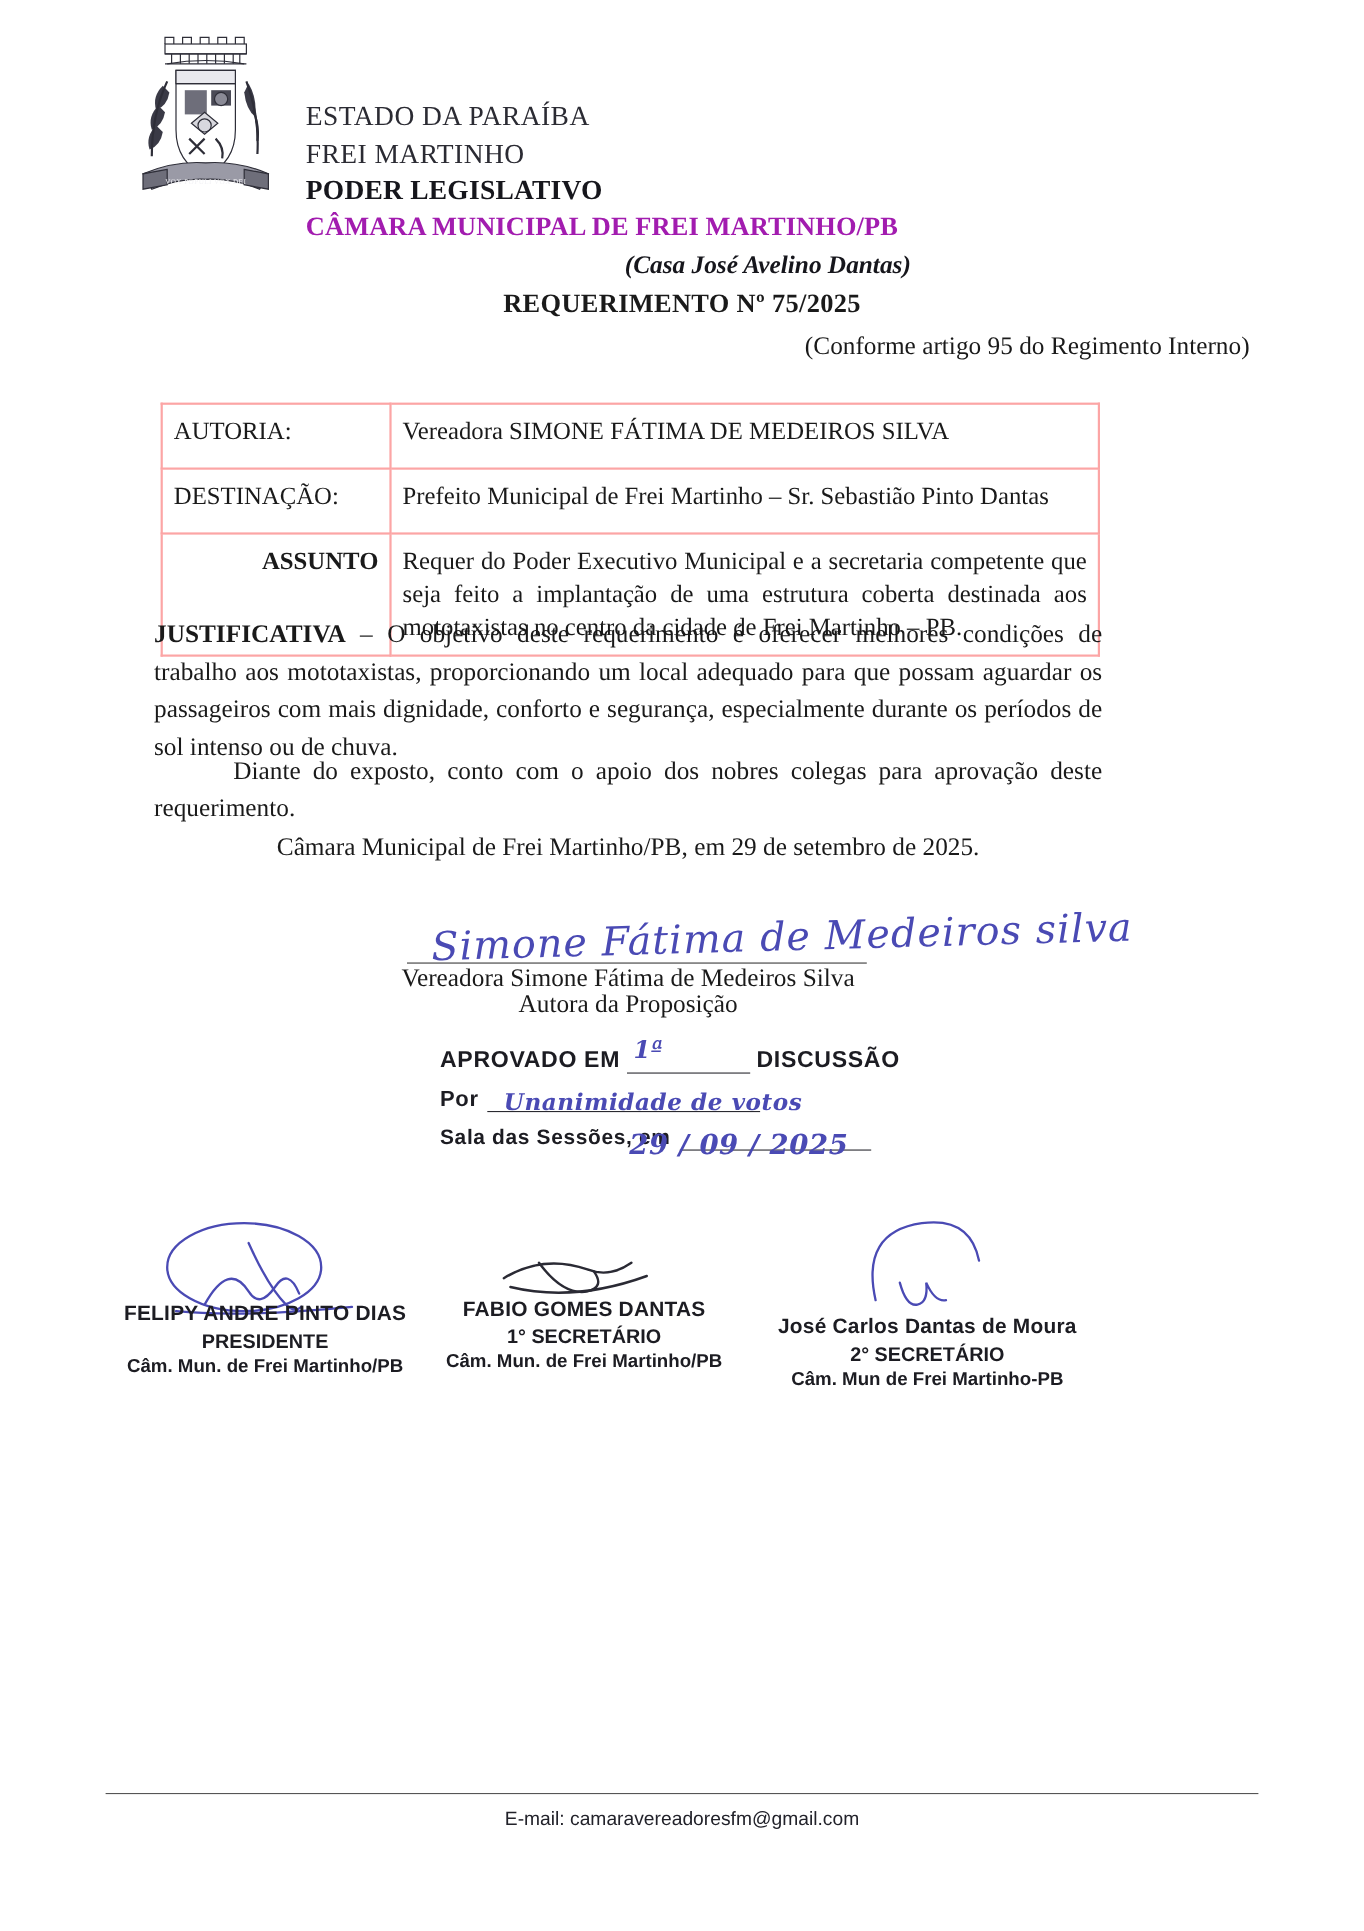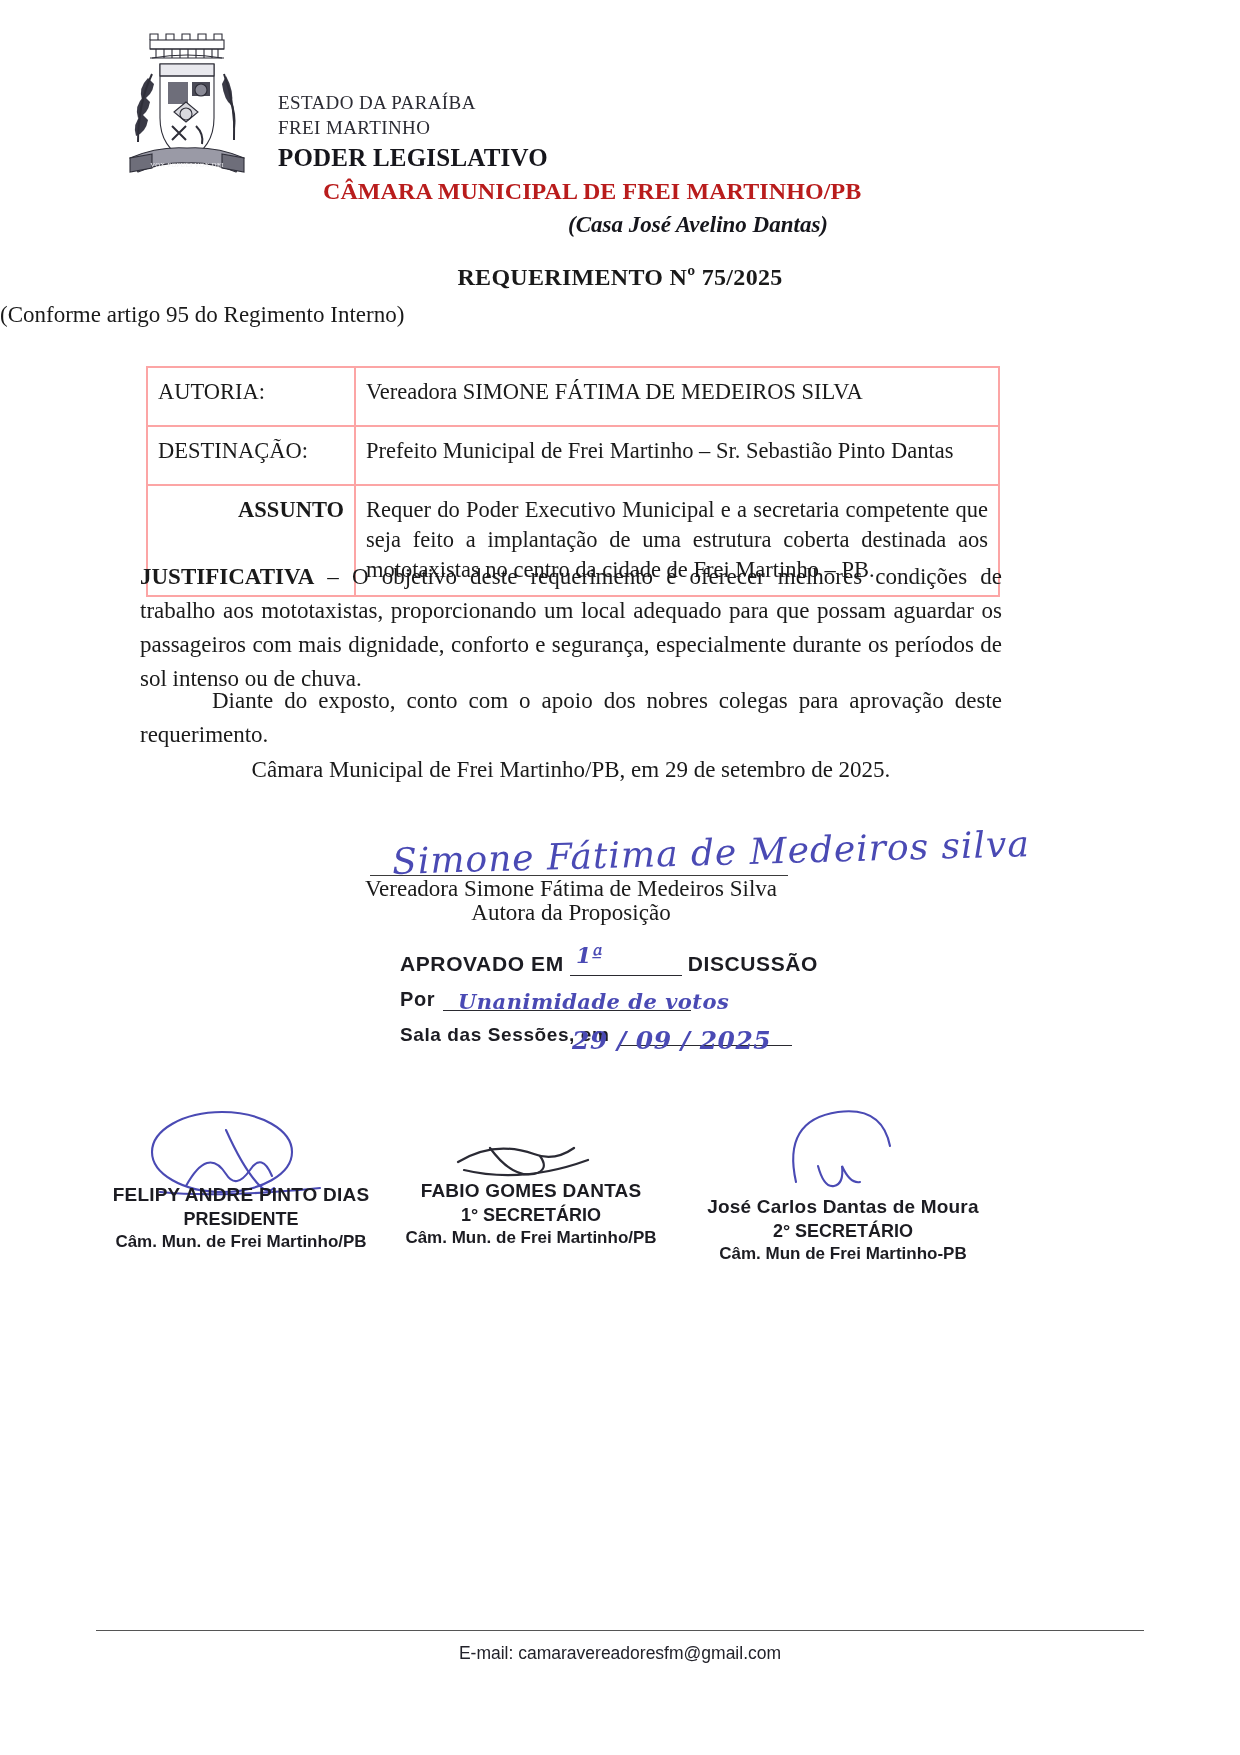--- a/index.html
+++ b/index.html
@@ -28,40 +28,39 @@
     position: absolute;
     left: 112px; top: 12px;
     width: 150px; height: 160px;
   }
   .header-lines {
     position: absolute;
     left: 278px; top: 72px;
     width: 860px;
   }
   .hl1, .hl2 {
-    font-size: 19px;
+    font-size: 25px;
     letter-spacing: 0.4px;
     line-height: 1.34;
     color: #2b2b33;
     font-weight: 400;
   }
   .hl3 {
     font-size: 25px;
     font-weight: bold;
     line-height: 1.36;
     letter-spacing: 0.2px;
     color: #16161c;
   }
   .hl4 {
     font-size: 24px;
     font-weight: bold;
     line-height: 1.4;
     letter-spacing: 0.1px;
-    margin-left: 45px;
-    color: #b91c1c;
+    color: #a21caf;
   }
   .hl5 {
     font-size: 23px;
     font-weight: bold;
     font-style: italic;
     text-align: center;
     margin-top: 3px;
     margin-left: -20px;
     color: #16161c;
   }
@@ -73,21 +72,21 @@
     width: 1240px;
     text-align: center;
     font-size: 24px;
     font-weight: bold;
     letter-spacing: 0.3px;
   }
   .doc-subtitle {
     position: absolute;
     left: 0; top: 302px;
     width: 1136px;
-    text-align: left;
+    text-align: right;
     font-size: 23px;
   }
 
   
   .info-table {
     position: absolute;
     left: 146px; top: 366px;
     width: 854px;
     border-collapse: collapse;
     table-layout: fixed;

